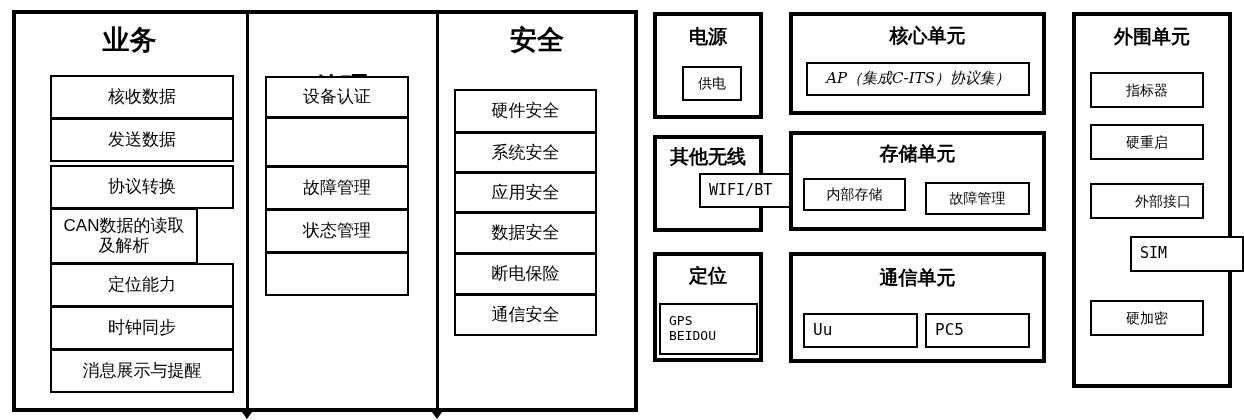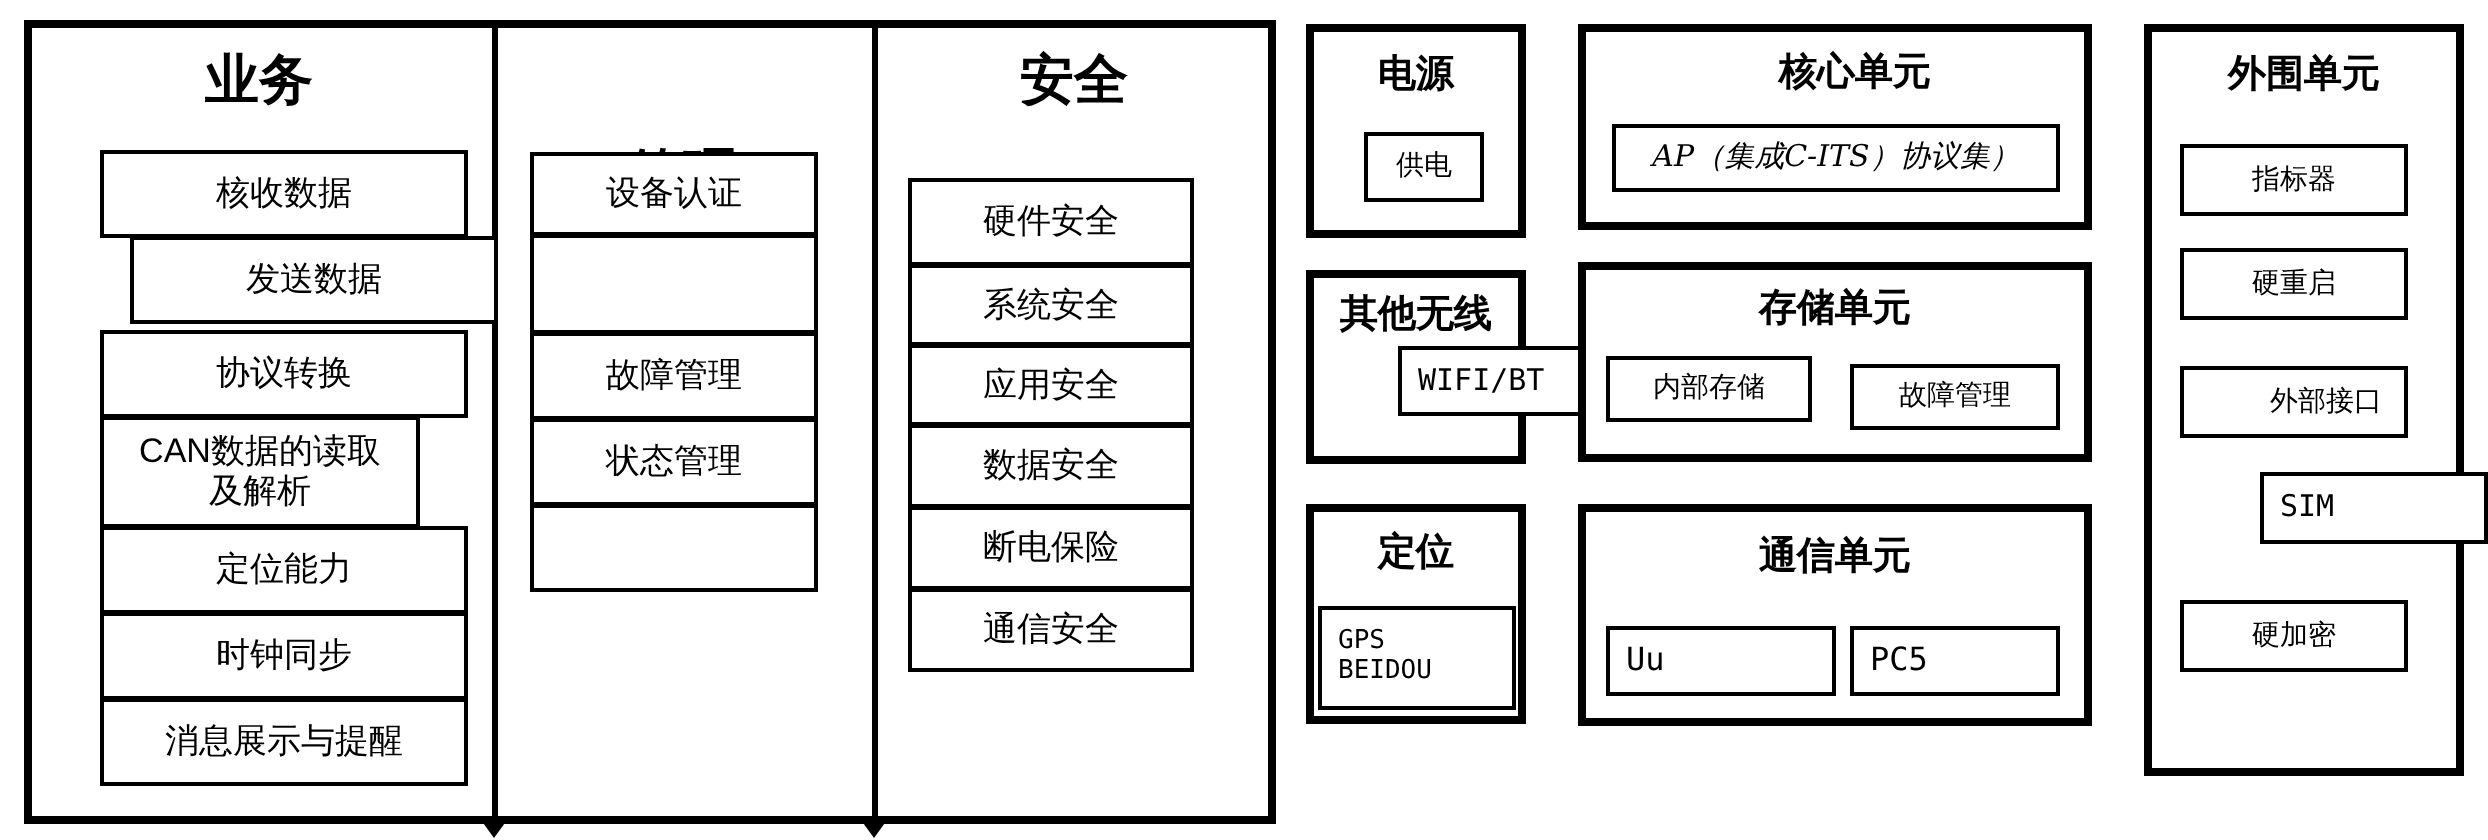--- a/index.html
+++ b/index.html
@@ -85,23 +85,23 @@
 
 <div class="vdiv" style="left:246px; top:12px; width:3px; height:398px;"></div>
 <div class="vdiv" style="left:436px; top:12px; width:3px; height:398px;"></div>
 
 <div class="arrow" style="left:239px; top:408px;"></div>
 <div class="arrow" style="left:429px; top:408px;"></div>
 
 <div class="title title-lg" style="left:22px; top:22px; width:215px;">业务</div>
 
 <div class="cell t-sans" style="left:50px; top:75px; width:184px; height:44px;">核收数据</div>
-<div class="cell t-sans" style="left:65px; top:118px; width:184px; height:44px;">发送数据</div>
+<div class="cell t-sans" style="left:50px; top:118px; width:184px; height:44px;">发送数据</div>
 <div class="cell t-sans" style="left:50px; top:165px; width:184px; height:44px;">协议转换</div>
-<div class="cell t-sans two-line" style="left:50px; top:208px; width:160px; height:56px;">CAN数据的读取
+<div class="cell t-sans two-line" style="left:50px; top:208px; width:148px; height:56px;">CAN数据的读取
 及解析</div>
 <div class="cell t-sans" style="left:50px; top:263px; width:184px; height:44px;">定位能力</div>
 <div class="cell t-sans" style="left:50px; top:306px; width:184px; height:44px;">时钟同步</div>
 <div class="cell t-sans" style="left:50px; top:349px; width:184px; height:44px;">消息展示与提醒</div>
 
 <div class="title title-lg" style="left:253px; top:22px; width:178px;margin-top:47px;">管理</div>
 
 <div class="cell t-sans" style="left:265px; top:76px; width:144px; height:42px;">设备认证</div>
 <div class="cell t-sans" style="left:265px; top:117px; width:144px; height:50px;"></div>
 <div class="cell t-sans" style="left:265px; top:166px; width:144px; height:44px;">故障管理</div>

